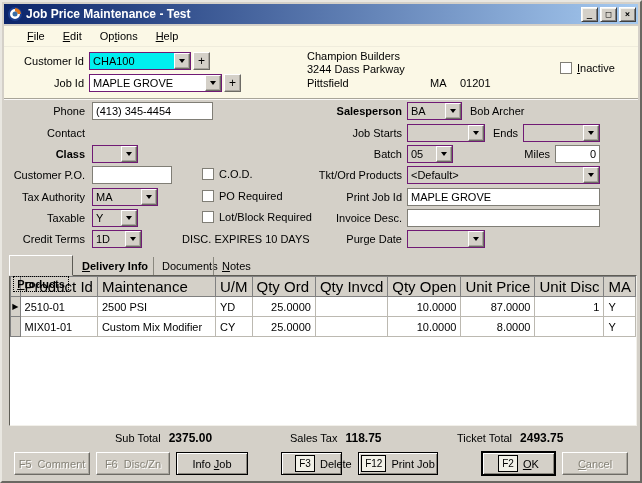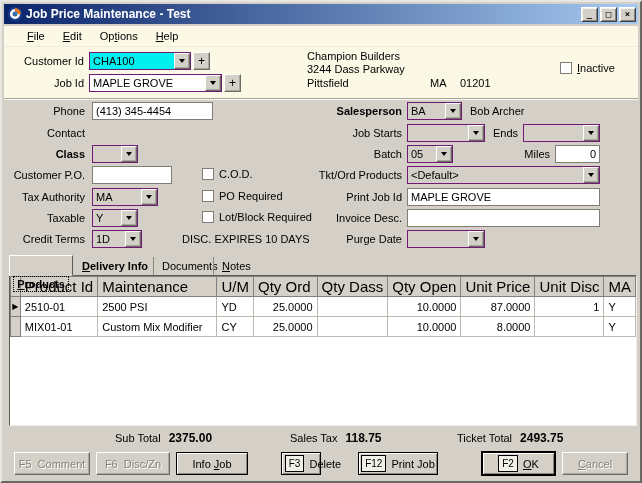--- a/index.html
+++ b/index.html
@@ -277,21 +277,21 @@
         <col style="width:63px">
           <col style="width:30px">
       </colgroup>
       <tbody>
           <tr>
         <th class="sel"></th>
         <th>Product Id</th>
         <th>Maintenance</th>
         <th>U/M</th>
         <th>Qty Ord</th>
-        <th>Qty Dass</th>
+        <th>Qty Invcd</th>
         <th>Qty Open</th>
         <th>Unit Price</th>
         <th>Unit Disc</th>
         <th>MA</th>
       </tr>
       <tr>
         <td class="sel">▶</td>
         <td>2510-01</td>
         <td>2500 PSI</td>
         <td>YD</td>
@@ -326,21 +326,21 @@
   </div>
   <div class="totgroup" style="left:455px;">
     <span>Ticket Total</span><span class="val">2493.75</span>
   </div>
 
   <div class="btn off" style="left:12px;top:450px;width:76px;">F5  Comment</div>
   <div class="btn off" style="left:94px;top:450px;width:74px;">F6  Disc/Zn</div>
   <div class="btn on" style="left:174px;top:450px;width:72px;">
     <span><span>Info </span><span class="u">J</span><span>ob</span></span>
   </div>
-  <div class="btn on" style="left:279px;top:450px;width:40px;padding-left:24px;">
+  <div class="btn on" style="left:279px;top:450px;width:61px;padding-left:24px;">
     <span class="keycap">F3</span>
     <span>Delete</span>
   </div>
   <div class="btn on" style="left:356px;top:450px;width:80px;">
     <span class="keycap">F12</span>
     <span>Print Job</span>
   </div>
   <div class="btn default" style="left:479px;top:449px;width:75px;height:25px;">
     <span class="keycap">F2</span>
     <span><span class="u">O</span><span>K</span></span>

